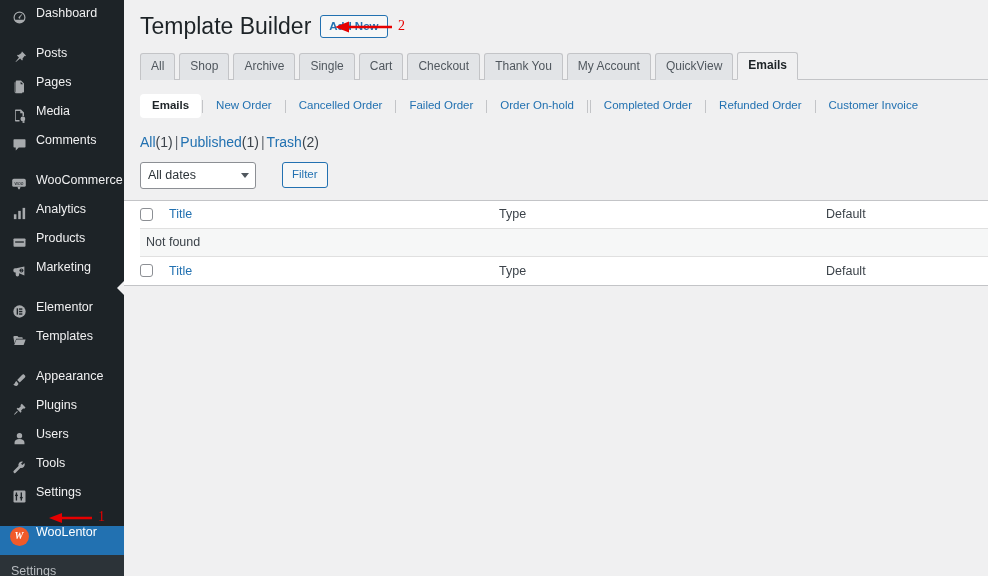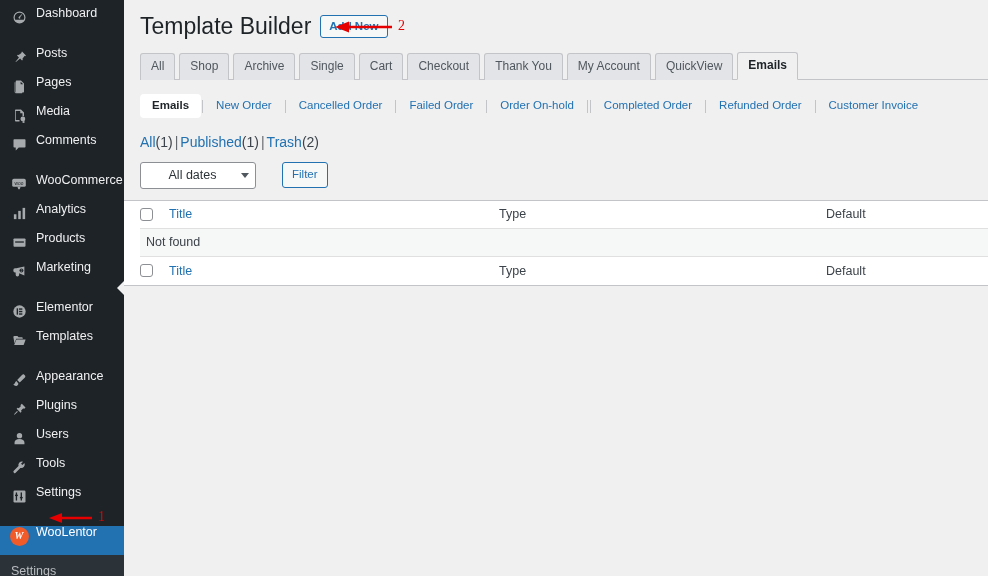--- a/index.html
+++ b/index.html
@@ -159,21 +159,21 @@
   .select-box {
     width: 116px; height: 27px;
     border: 1px solid #8c8f94; border-radius: 3px;
     background: #fff; color: #2c3338;
     font-size: 12.5px;
     display: flex; align-items: center;
     padding: 0 6px 0 7px;
     cursor: pointer;
     position: relative;
   }
-  .select-box .sel-label { flex: 1; white-space: nowrap; text-align: center; }
+  .select-box .sel-label { flex: 1; white-space: nowrap; }
   .select-box .chev {
     width: 0; height: 0;
     border-left: 4px solid transparent;
     border-right: 4px solid transparent;
     border-top: 5px solid #50575e;
     margin-left: 4px;
   }
   .filter-btn {
     margin-left: 26px;
     border: 1px solid #2271b1;

